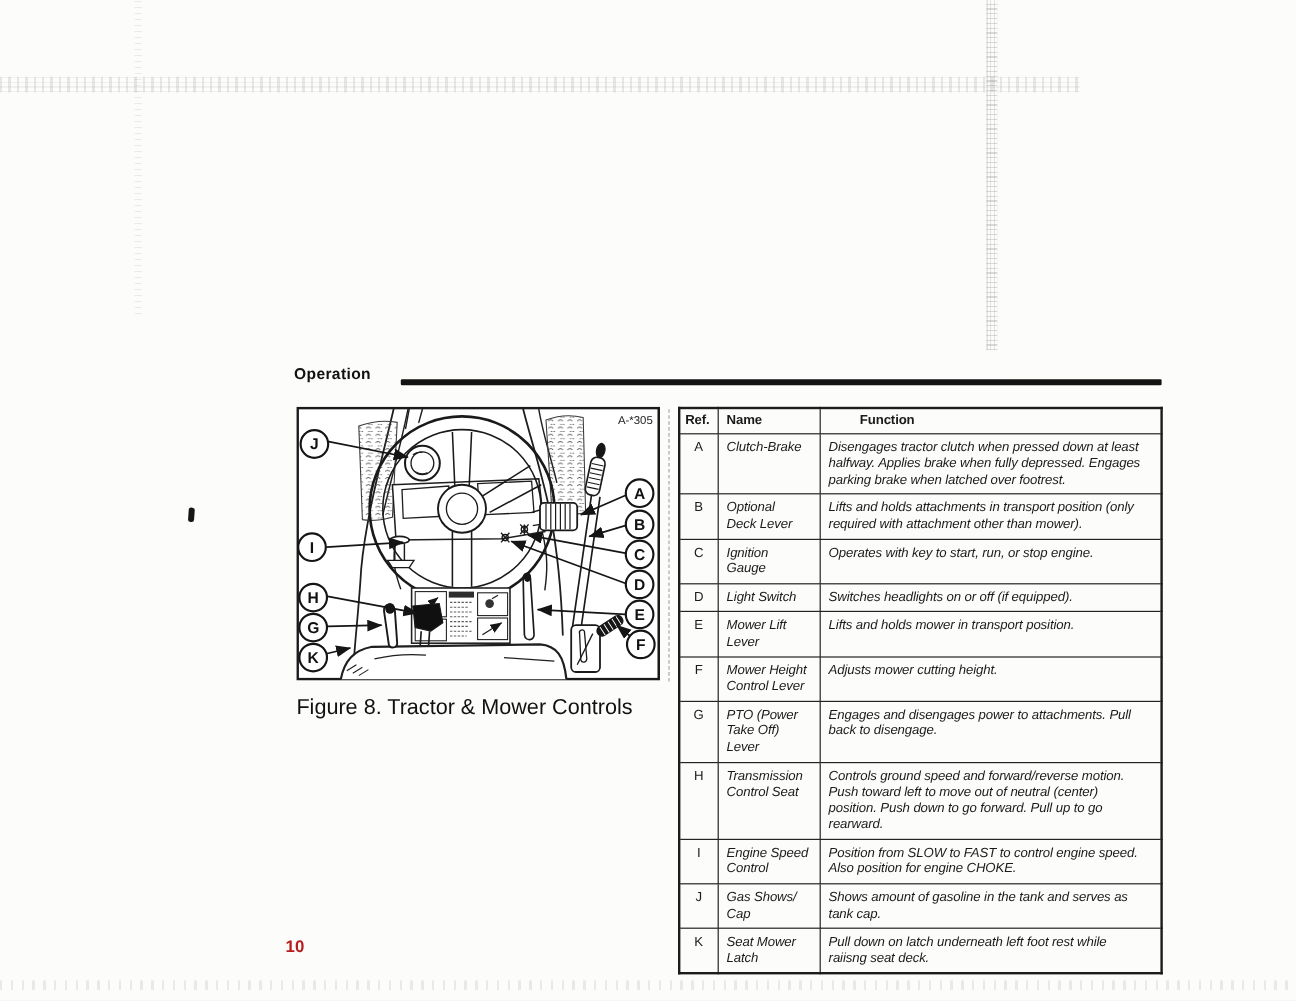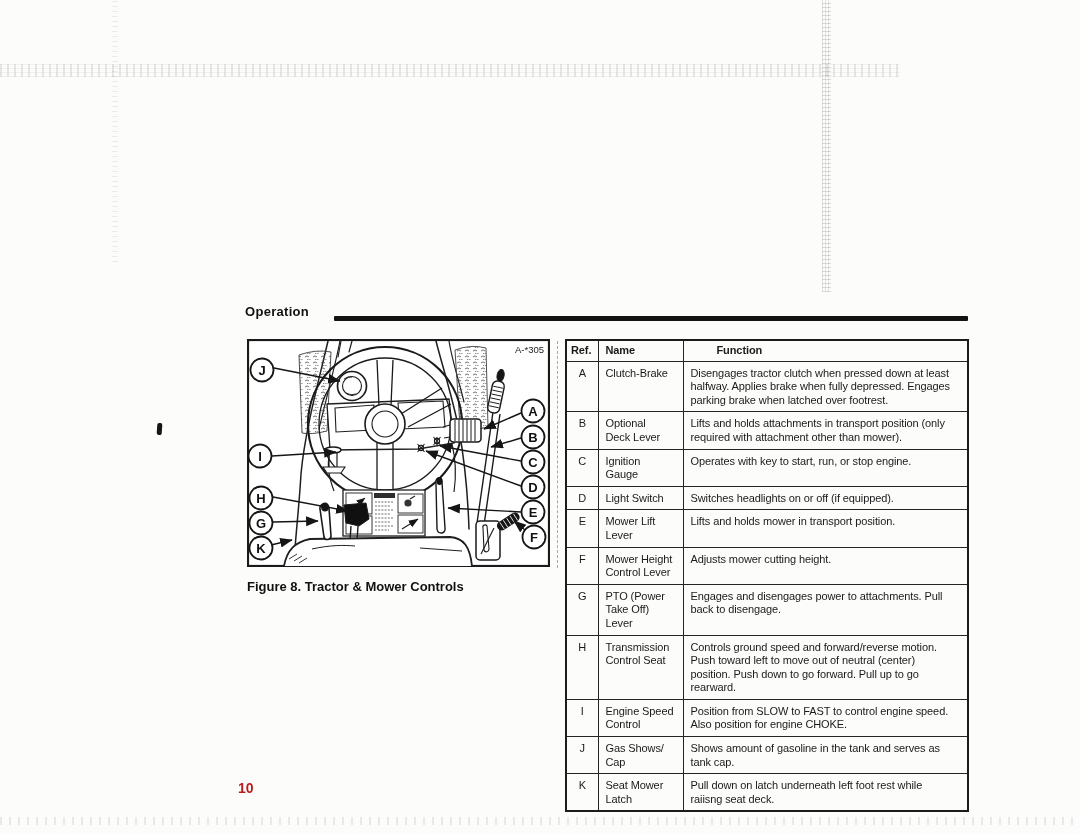--- a/index.html
+++ b/index.html
@@ -21,40 +21,40 @@
                repeating-linear-gradient(0deg, rgba(50,50,50,.2) 0 1px, transparent 1px 4px);}
   .noise-h2{left:0; top:817px; width:1080px; height:8px; opacity:.25;
     background:repeating-linear-gradient(90deg, rgba(60,60,60,.4) 0 2px, transparent 2px 9px);}
   .ink-blob{left:157px; top:423px; width:5px; height:12px; background:#161616; border-radius:2px; transform:rotate(4deg);}
   .dash-artifact{left:557px; top:341px; width:0; height:227px; border-left:1.5px dashed #8d8d8d; opacity:.75;}
   
   .heading{position:absolute; left:245px; top:304px; font-size:13px; font-weight:bold; letter-spacing:.3px; color:#111;text-align:center;}
   .heading-rule{position:absolute; left:334px; top:316px; width:634px; height:5px; background:#131313; border-radius:1px;}
   
   .figure-wrap{position:absolute; left:247px; top:339px; width:265px; height:228px;}
-  .figure-caption{position:absolute; left:247px; top:579px; font-size:13px; font-weight:bold; color:#111;}
+  .figure-caption{position:absolute; left:247px; top:579px; font-size:18px; font-weight:normal; color:#111;}
   .page-number{position:absolute; left:238px; top:780px; font-size:14px; font-weight:bold; color:#b91c1c;}
   svg text{font-family:"Liberation Sans", sans-serif;}
   
   .controls-table{
     position:absolute; left:565px; top:339px;
     border-collapse:collapse; table-layout:fixed; width:402px;
     font-size:11px; line-height:13.6px; color:#1a1a1a;
     letter-spacing:-0.1px;
   }
   .controls-table th, .controls-table td{
     border:1.6px solid #242424; vertical-align:top;
     padding:5px 4px 4px 7px;
   }
   .controls-table{border:2.2px solid #1c1c1c;}
   .controls-table th{font-weight:bold; text-align:left; padding-top:3px; padding-bottom:3px; height:13px;}
   th.col-ref{padding-left:4px;}
   th.col-fn{padding-left:33px;}
   td.cell-ref{text-align:center; padding-left:2px; padding-right:2px;}
-  .pre{white-space:pre-line;}
+  .pre{white-space:pre-line;font-style:italic;}
 </style>
 </head>
 <body>
 
 <div class="page">
 
   <div class="noise noise-v1"></div>
   <div class="noise noise-v2"></div>
   <div class="noise noise-h1"></div>
   <div class="noise noise-h2"></div>

